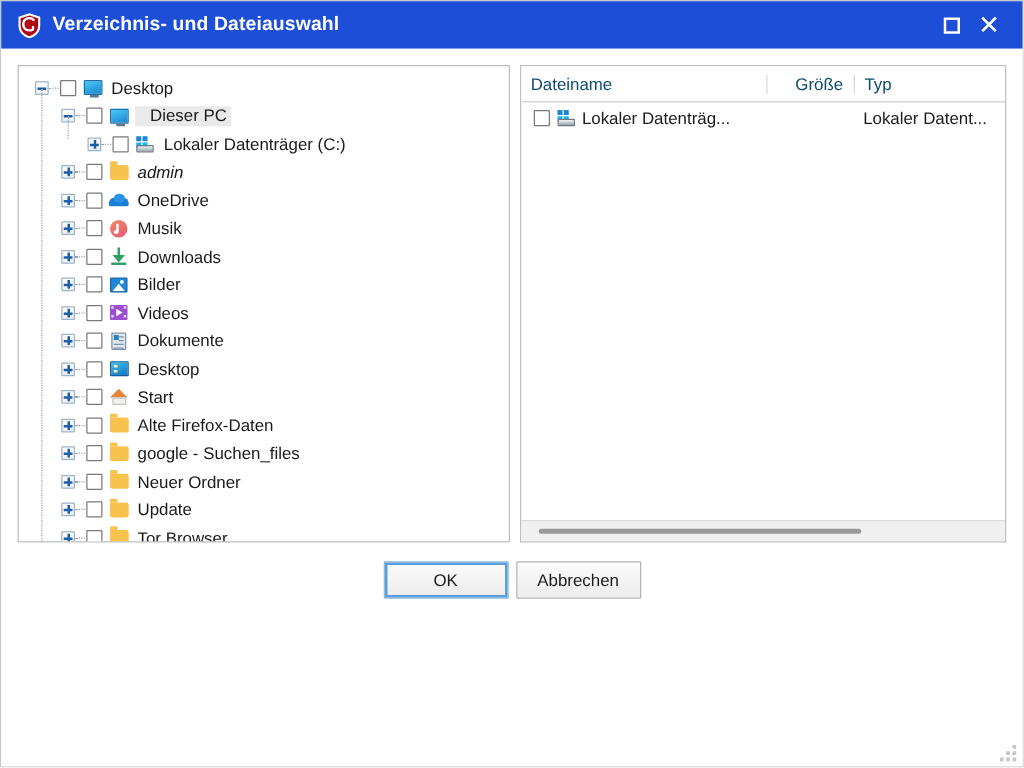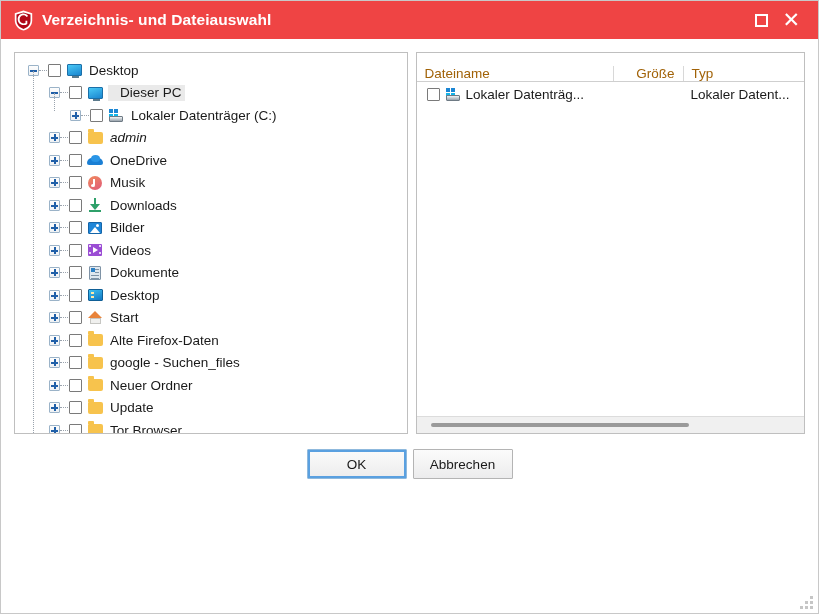--- a/index.html
+++ b/index.html
@@ -12,21 +12,21 @@
   .window{
     position:relative;width:819px;height:614px;
     background:#ffffff;
     border:1px solid #c8c8c8;
     box-sizing:border-box;
     display:flex;flex-direction:column;
   }
   
   .titlebar{
     height:38px;min-height:38px;
-    background:#ef4444;
+    background:#1d4ed8;
     display:flex;align-items:center;
     padding:0 10px 0 12px;
     position:relative;
   }
   .logo{
     width:20px;height:22px;margin-right:9px;
     display:flex;align-items:center;justify-content:center;
   }
   .title-text{
     color:#ffffff;font-size:15.5px;font-weight:bold;
@@ -218,23 +218,23 @@
     content:"";position:absolute;left:0;top:0;width:0;height:0;
     border-left:7.5px solid transparent;border-right:7.5px solid transparent;
     border-bottom:7px solid #e8833a;
   }
   .i-home:after{
     content:"";position:absolute;left:2px;top:7px;width:11px;height:6px;
     background:#f0f0ee;border:1px solid #c6c6c2;box-sizing:border-box;
   }
   
   .lst-head{
-    display:flex;height:28px;align-items:flex-end;
+    display:flex;height:28px;align-items:center;
     border-bottom:1px solid #cfcfcf;background:#ffffff;
-    font-size:13.5px;color:#a16207;
+    font-size:13.5px;color:#0c4a6e;
   }
   .lst-th{
     display:flex;align-items:center;padding:0 8px;box-sizing:border-box;
     white-space:nowrap;
   }
   .th-name{width:196px;}
   .th-size{width:70px;justify-content:flex-end;border-left:1px solid #d8d8d8;}
   .th-type{flex:1;border-left:1px solid #d8d8d8;}
   .lst-body{flex:1;position:relative;overflow:hidden;}
   .lrow{

